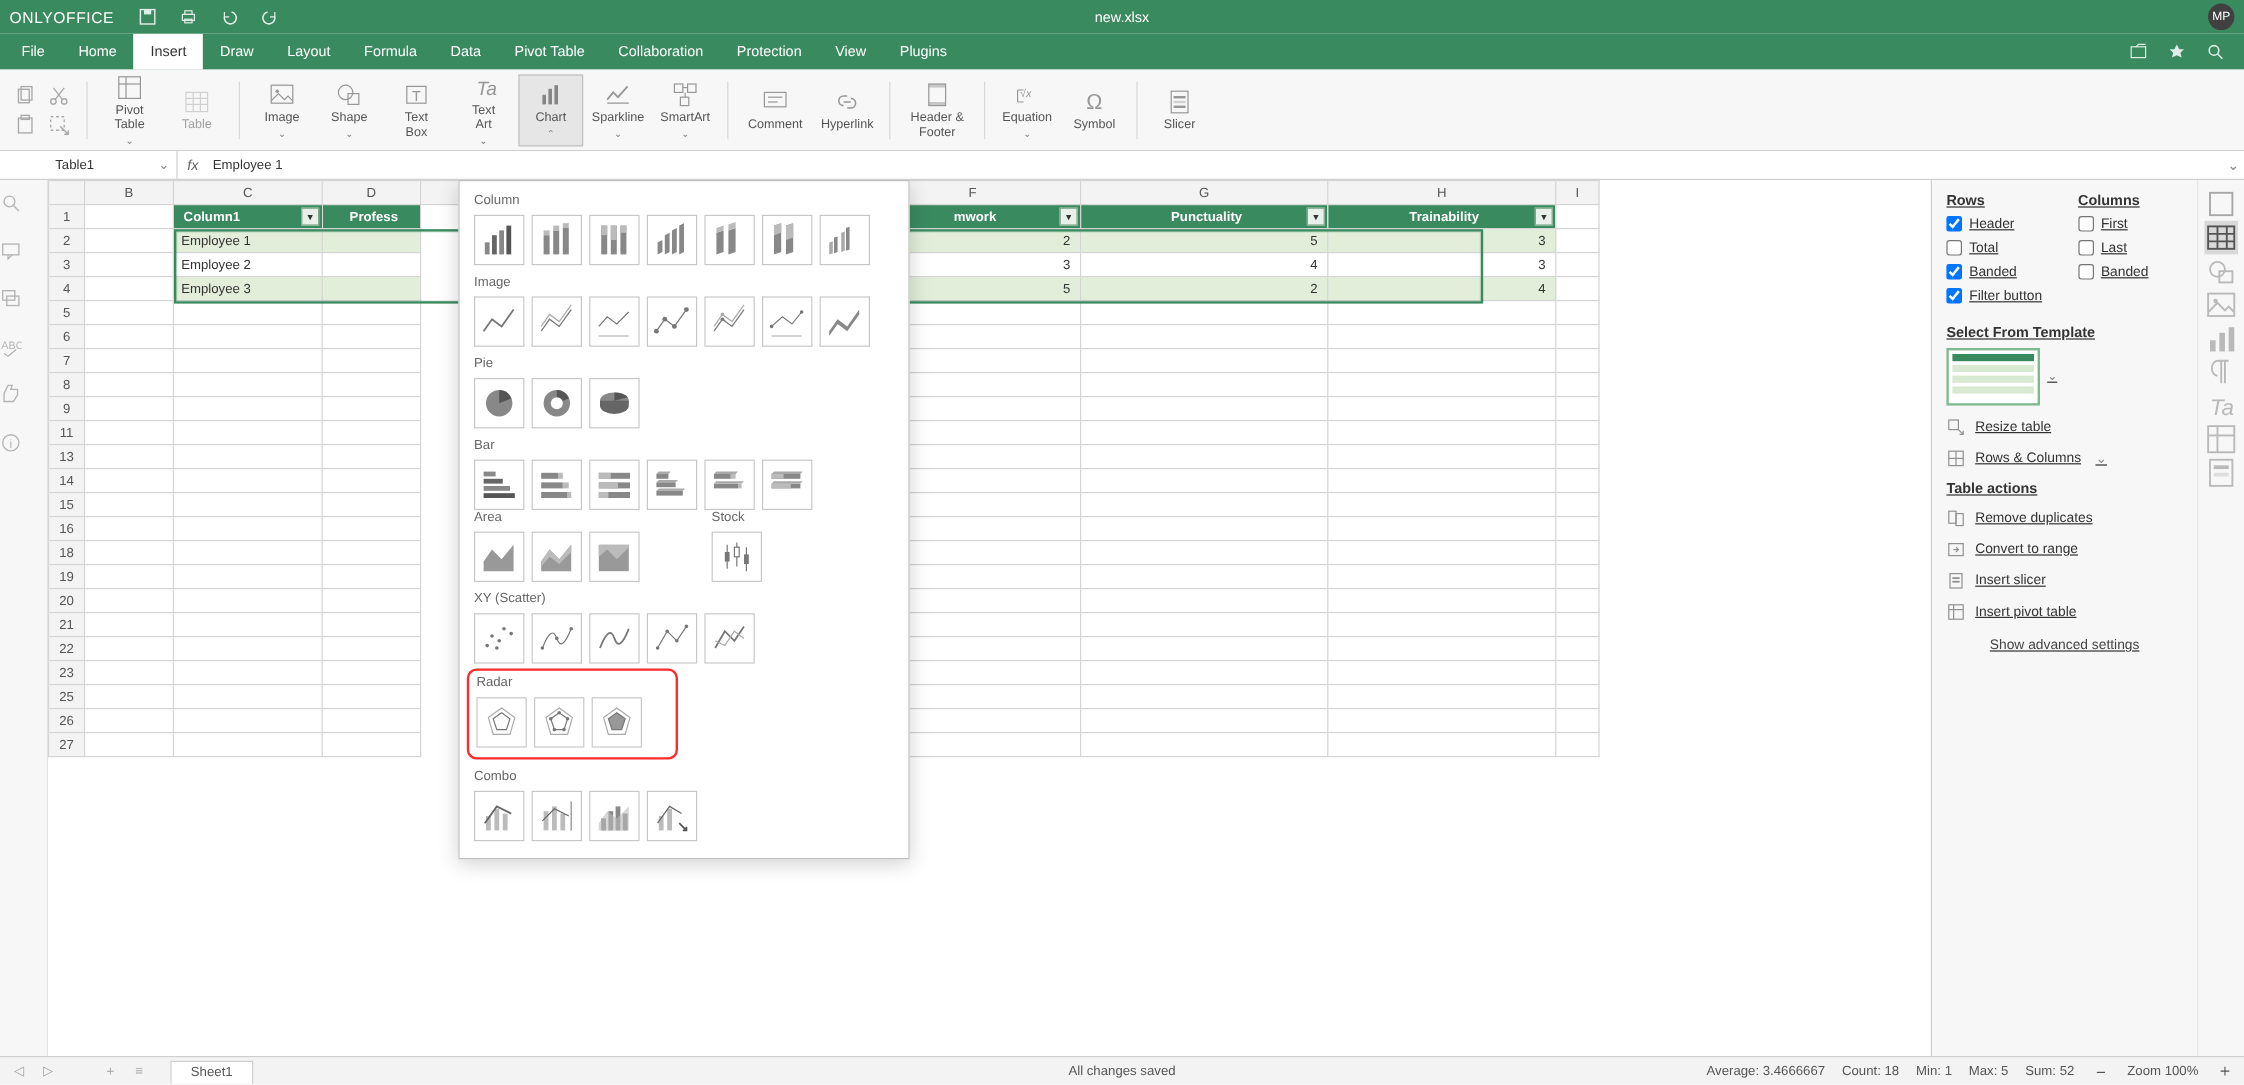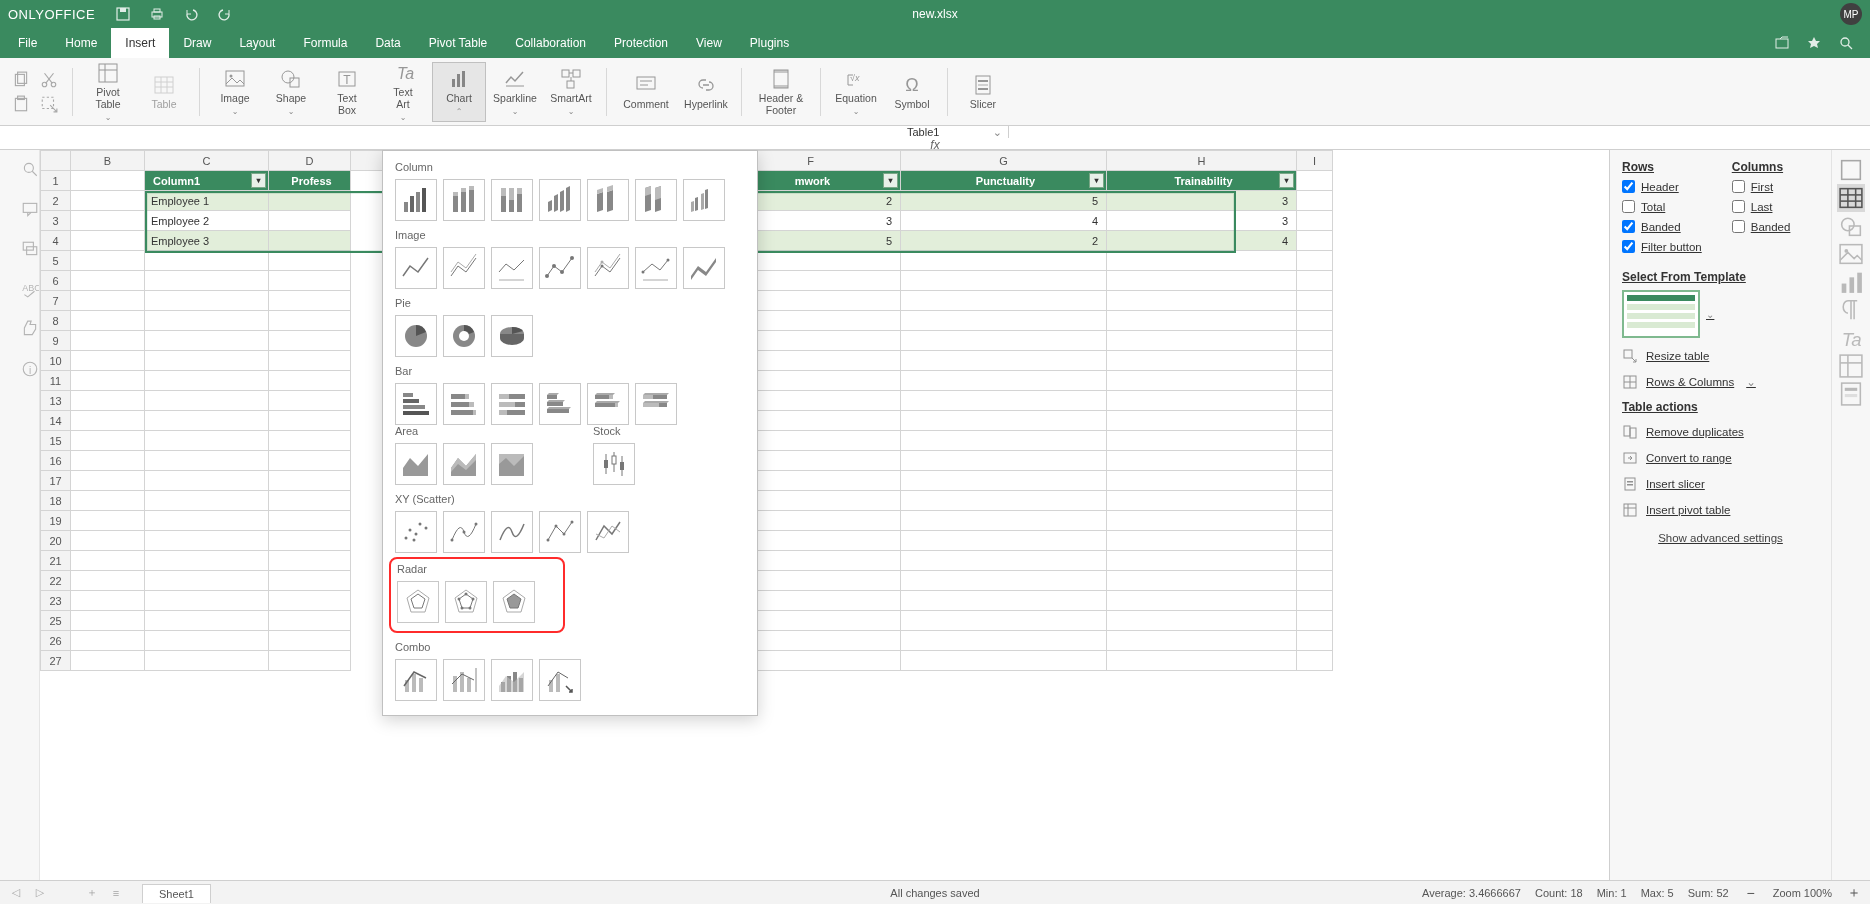--- a/index.html
+++ b/index.html
@@ -23,30 +23,30 @@
 .rsep { width: 1px; height: 48px; background: #d8d8d8; margin: 0 6px; }
 .rgroup-small { display: grid; grid-template-columns: auto auto; grid-template-rows: auto auto; gap: 6px 10px; padding: 0 6px; }
 .ricon-sm { width: 18px; height: 18px; opacity: 0.7; display: flex; align-items: center; justify-content: center; }
 .rbtn { display: flex; flex-direction: column; align-items: center; justify-content: center; width: 54px; height: 60px; cursor: pointer; gap: 2px; border: 1px solid transparent; }
 .rbtn.wide { width: 62px; }
 .rbtn.active { background: #e6e6e6; border: 1px solid #c0c0c0; }
 .rbtn .rlabel { font-size: 10.5px; color: #555; text-align: center; line-height: 1.1; }
 .rbtn .ricon { width: 24px; height: 24px; opacity: 0.75; }
 .rbtn .caret { font-size: 8px; color: #888; }
 
-.fxbar { height: 24px; background: #fff; border-bottom: 1px solid #cfcfcf; display: flex; align-items: center; flex-direction: column; }
+.fxbar { height: 24px; background: #fff; border-bottom: 1px solid #cfcfcf; display: flex; align-items: center; }
 .fxbar .namebox { width: 108px; border-right: 1px solid #cfcfcf; height: 100%; display: flex; align-items: center; padding: 0 6px; font-size: 11px; position: relative; margin-left: 40px; }
 .fxbar .namebox::after { content: "⌄"; position: absolute; right: 6px; color: #888; }
 .fxbar .fx { padding: 0 8px; font-style: italic; color: #666; font-size: 12px; }
 .fxbar .fxval { padding: 0 4px; font-size: 11px; flex: 1; }
 .fxbar .fxexp { width: 18px; text-align: center; color: #888; }
 
 .main { display: flex; height: calc(100vh - 28px - 30px - 68px - 24px - 24px); }
 
-.lsidebar { width: 40px; background: #f7f7f7; border-right: 1px solid #e5e5e5; display: flex; flex-direction: column; align-items: flex-end; padding-top: 10px; gap: 22px; }
+.lsidebar { width: 40px; background: #f7f7f7; border-right: 1px solid #e5e5e5; display: flex; flex-direction: column; align-items: flex-start; padding-top: 10px; gap: 22px; }
 .lsidebar .lsicon { width: 18px; height: 18px; opacity: 0.6; }
 
 .sheet-area { flex: 1; position: relative; overflow: hidden; background: #fff; border-right: 1px solid #cfcfcf; }
 .grid { border-collapse: collapse; table-layout: fixed; }
 .grid th, .grid td { border: 1px solid #d4d4d4; height: 20px; font-size: 11px; padding: 0 4px; background: #fff; }
 .grid th { background: #f3f3f3; font-weight: normal; color: #555; text-align: center; }
 .grid .rowhdr { width: 30px; text-align: center; background: #f3f3f3; color: #555; }
 .grid .corner { width: 30px; background: #f3f3f3; }
 th.colB { width: 74px; } th.colC { width: 124px; } th.colD { width: 82px; } th.colE { width: 370px; }
 th.colF { width: 180px; } th.colG { width: 206px; } th.colH { width: 190px; } th.colI { width: 36px; }
@@ -515,31 +515,20 @@
             <td></td>
             <td></td>
             <td></td>
             <td style="border:none"></td>
             <td></td>
             <td></td>
             <td></td>
             <td></td>
           </tr>
       <tr>
-            <th class="rowhdr">10</th>
-            <td></td>
-            <td></td>
-            <td></td>
-            <td style="border:none"></td>
-            <td></td>
-            <td></td>
-            <td></td>
-            <td></td>
-          </tr>
-      <tr>
             <th class="rowhdr">11</th>
             <td></td>
             <td></td>
             <td></td>
             <td style="border:none"></td>
             <td></td>
             <td></td>
             <td></td>
             <td></td>
           </tr>
@@ -571,31 +560,20 @@
             <td></td>
             <td></td>
             <td style="border:none"></td>
             <td></td>
             <td></td>
             <td></td>
             <td></td>
           </tr>
       <tr>
             <th class="rowhdr">16</th>
-            <td></td>
-            <td></td>
-            <td></td>
-            <td style="border:none"></td>
-            <td></td>
-            <td></td>
-            <td></td>
-            <td></td>
-          </tr>
-      <tr>
-            <th class="rowhdr">17</th>
             <td></td>
             <td></td>
             <td></td>
             <td style="border:none"></td>
             <td></td>
             <td></td>
             <td></td>
             <td></td>
           </tr>
       <tr>

